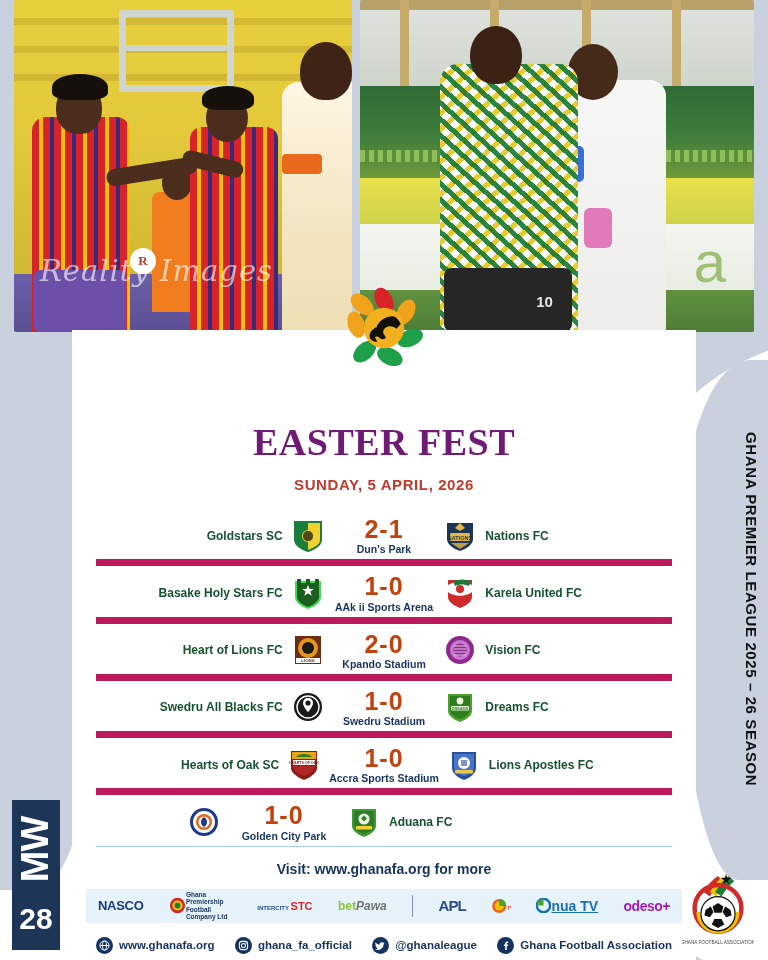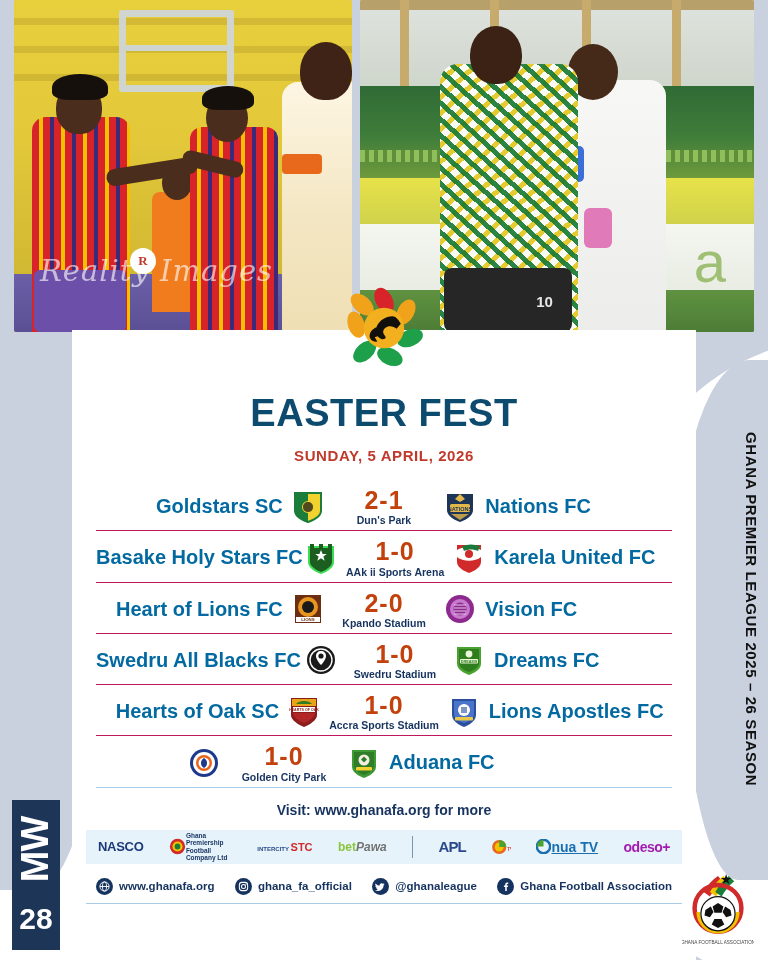--- a/index.html
+++ b/index.html
@@ -133,39 +133,39 @@
   }
 
   
   .crest{
     position:absolute; left:50%; top:286px; transform:translateX(-50%);
     width:84px; height:84px; z-index:9;
   }
 
   
   .title{
-    text-align:center; font-size:38px; font-weight:bold; color:#0c4a6e;
-    letter-spacing:.5px; padding-top:62px; font-family:Liberation Sans, sans-serif;
+    text-align:center; font-size:38px; font-weight:bold; color:#701a75;
+    letter-spacing:.5px; padding-top:90px; font-family:Liberation Serif, serif;
   }
   .subtitle{
     text-align:center; font-size:15px; font-weight:bold; color:#c0392b;
     letter-spacing:.6px; margin-top:12px;
   }
 
   
   .fixtures{ margin-top:16px; padding:0 24px; }
   .fixture{
     display:flex; align-items:center; justify-content:center;
     padding:7px 0 4px; position:relative;
   }
-  .fixture + .fixture{ border-top:1px solid #be185d; }
+  .fixture + .fixture{ border-top:7px solid #be185d; }
   .fx-divider-last{ border-top:1px solid #a9cde6; height:1px; margin:0 0 0 0; }
 
   .team-name{
-    font-size:20px; color:#0369a1; font-weight:600; white-space:nowrap;
+    font-size:12px; color:#14532d; font-weight:600; white-space:nowrap;
   }
   .team-home{ width:200px; text-align:right; }
   .team-away{ width:200px; text-align:left; }
   .logo{ width:34px; height:34px; flex:0 0 34px; margin:0 8px; }
   .score-wrap{ width:110px; text-align:center; }
   .score{
     font-size:25px; font-weight:bold; color:#c2410c; letter-spacing:1px; line-height:1.05;
   }
   .venue{
     font-size:10.5px; color:#16335f; font-weight:600; margin-top:1px; white-space:nowrap;

